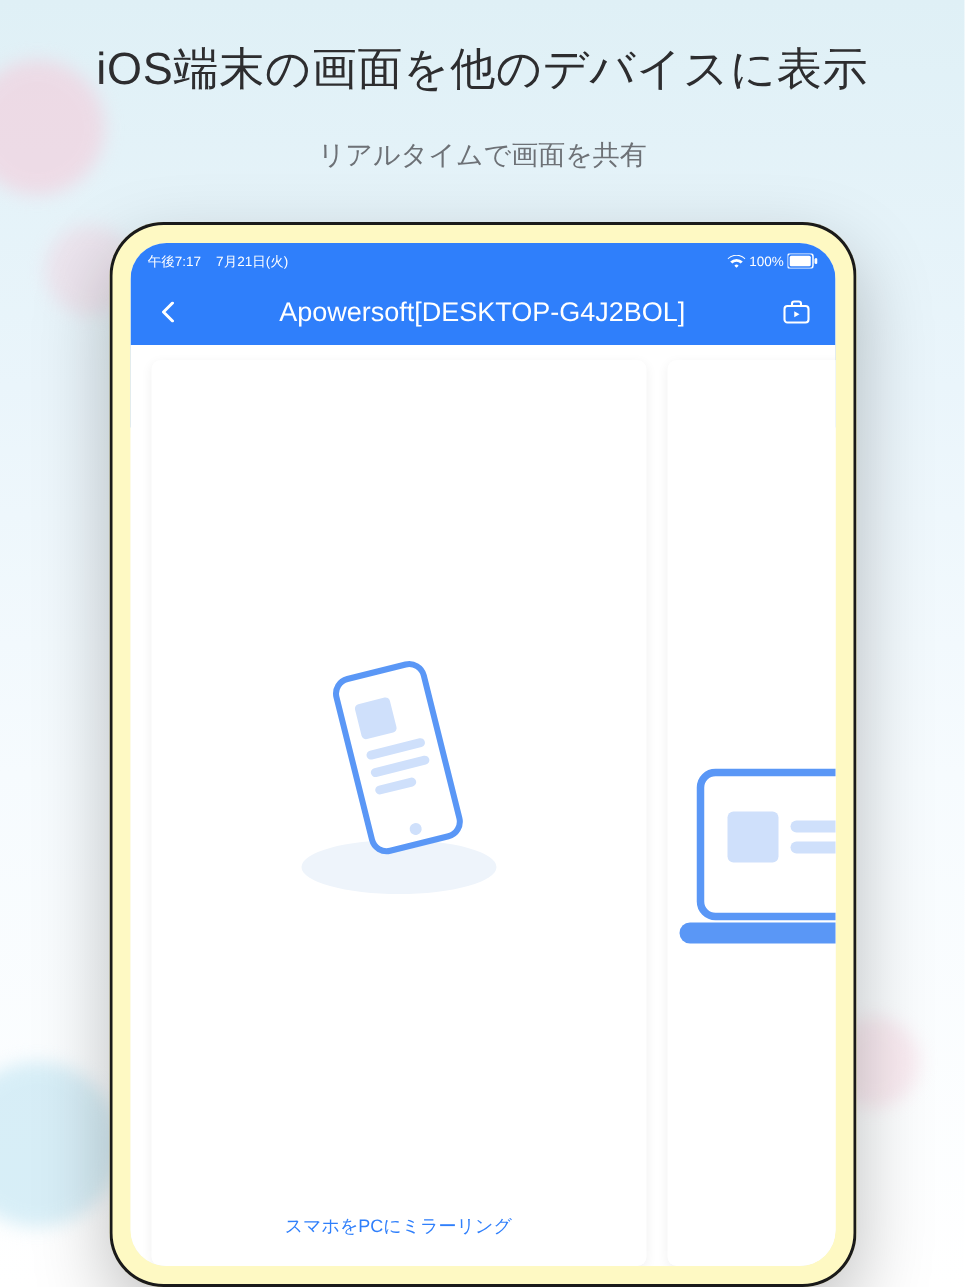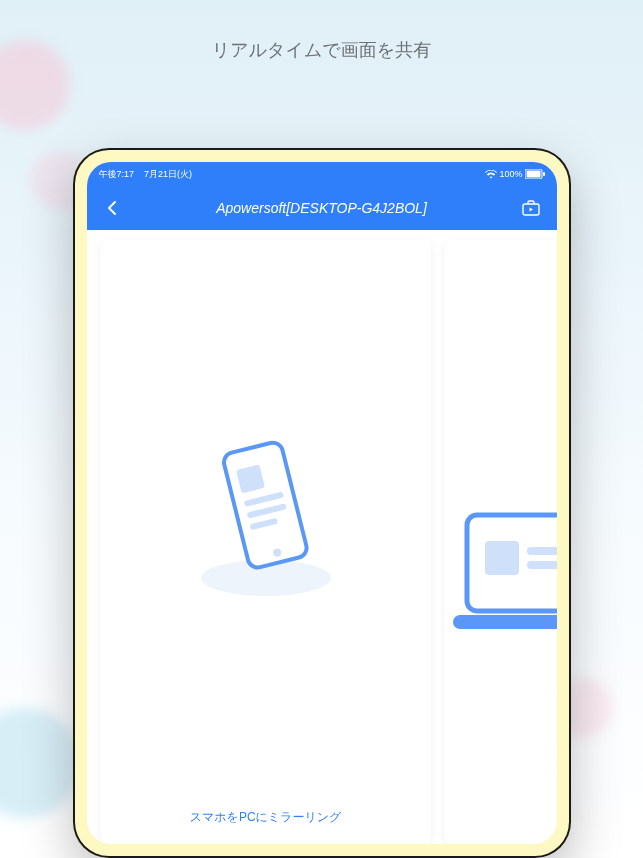--- a/index.html
+++ b/index.html
@@ -10,21 +10,21 @@
   }
   
   .petal { position: absolute; border-radius: 50%; filter: blur(6px); opacity: .55; pointer-events:none; }
   .p1 { width: 90px; height: 90px; background: #f6c9d8; top: 40px; left: -20px; }
   .p2 { width: 60px; height: 60px; background: #f6c9d8; top: 150px; left: 30px; opacity:.35; }
   .p3 { width: 110px; height: 110px; background: #bfe4f2; bottom: 40px; left: -30px; opacity:.6; }
   .p4 { width: 60px; height: 60px; background: #f6c9d8; bottom: 120px; right: 30px; opacity:.35; }
 
   .hero { text-align: center; padding-top: 26px; }
   .hero h1 { font-size: 30px; font-weight: 400; color: #2d2d2f; letter-spacing: .5px; }
-  .hero p  { font-size: 18px; font-weight: 300; color: #6d7176; margin-top: 12px; }
+  .hero p  { font-size: 18px; font-weight: 300; color: #6d7176; margin-top: 24px; }
 
   
   .tablet {
     position: absolute; left: 50%; transform: translateX(-50%);
     top: 148px;
     width: 498px; height: 710px;
     background: #fef9c3; border-radius: 36px; padding: 14px;
     box-shadow: 0 20px 50px rgba(0,0,0,.25), inset 0 0 0 2px #1a1a1a;
   }
   .screen {
@@ -36,21 +36,21 @@
     display: flex; align-items: center; justify-content: space-between;
     font-size: 9px; padding: 0 12px; font-weight: 500;
   }
   .statusbar .right { display: flex; align-items: center; gap: 2px; }
   .sig svg, .batt svg { display:block; }
   .navbar {
     height: 44px; background: #2f7ffb; color: #fff;
     display: flex; align-items: center; position: relative;
     padding: 0 14px;
   }
-  .navbar .title { position:absolute; left:0; right:0; text-align:center; font-size: 14px; font-weight: 400; pointer-events:none;font-style:italic; }
+  .navbar .title { position:absolute; left:0; right:0; text-align:center; font-size: 18px; font-weight: 400; pointer-events:none; }
   .back { width: 24px; height: 24px; display:flex; align-items:center; justify-content:center; }
   .action { position:absolute; right:14px; width:24px; height:24px; display:flex; align-items:center; justify-content:center;}
   .content {
     flex: 1; background: #2f7ffb; padding: 10px 14px 0 14px;
     display: flex; flex-direction: row; gap: 14px;
   }
   .card {
     background: #fff; border-radius: 6px; box-shadow: 0 2px 8px rgba(0,0,0,.06);
     display:flex; flex-direction:column; align-items:center; justify-content:center;
   }
@@ -70,20 +70,21 @@
 </style>
 </head>
 <body>
 
 <div class="petal p1"></div>
 <div class="petal p2"></div>
 <div class="petal p3"></div>
 <div class="petal p4"></div>
 
 <div class="hero">
+  <h1>iOS端末の画面を他のデバイスに表示</h1>
   <p>リアルタイムで画面を共有</p>
 </div>
 
 <div class="tablet">
   <div class="screen">
 
     <div class="statusbar">
       <div>
         <span>午後7:17</span>
         <span>&nbsp;&nbsp;</span>

